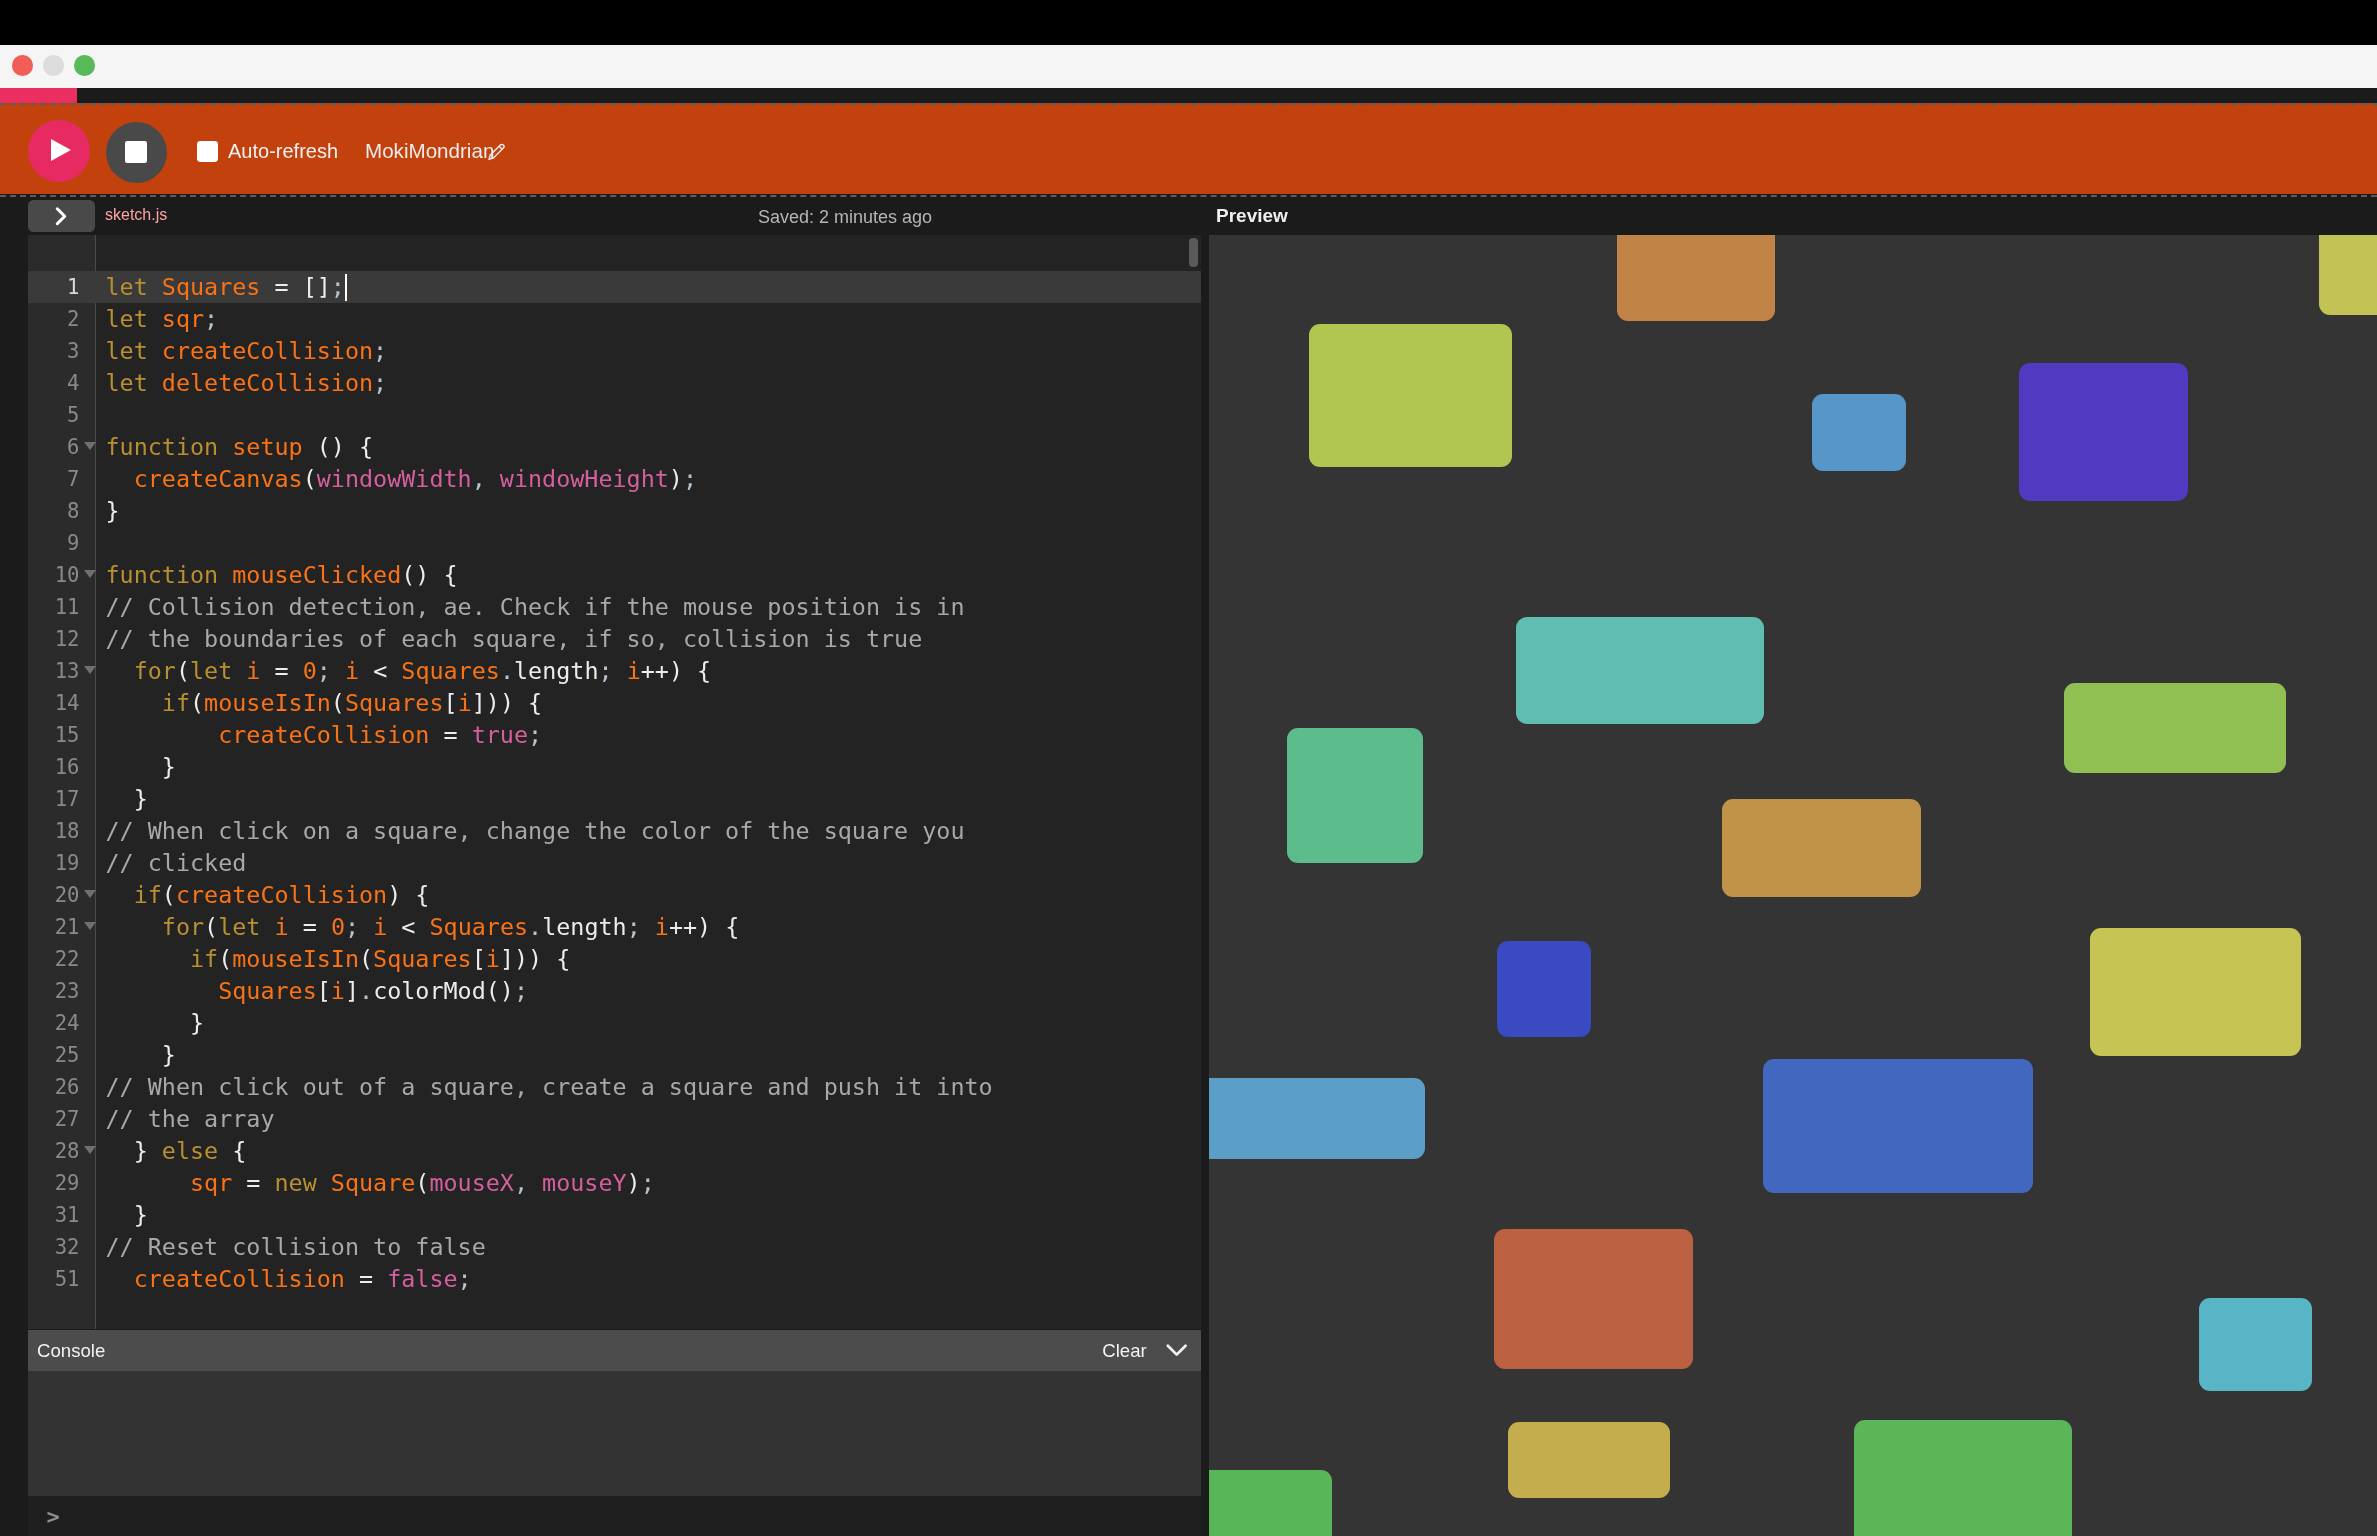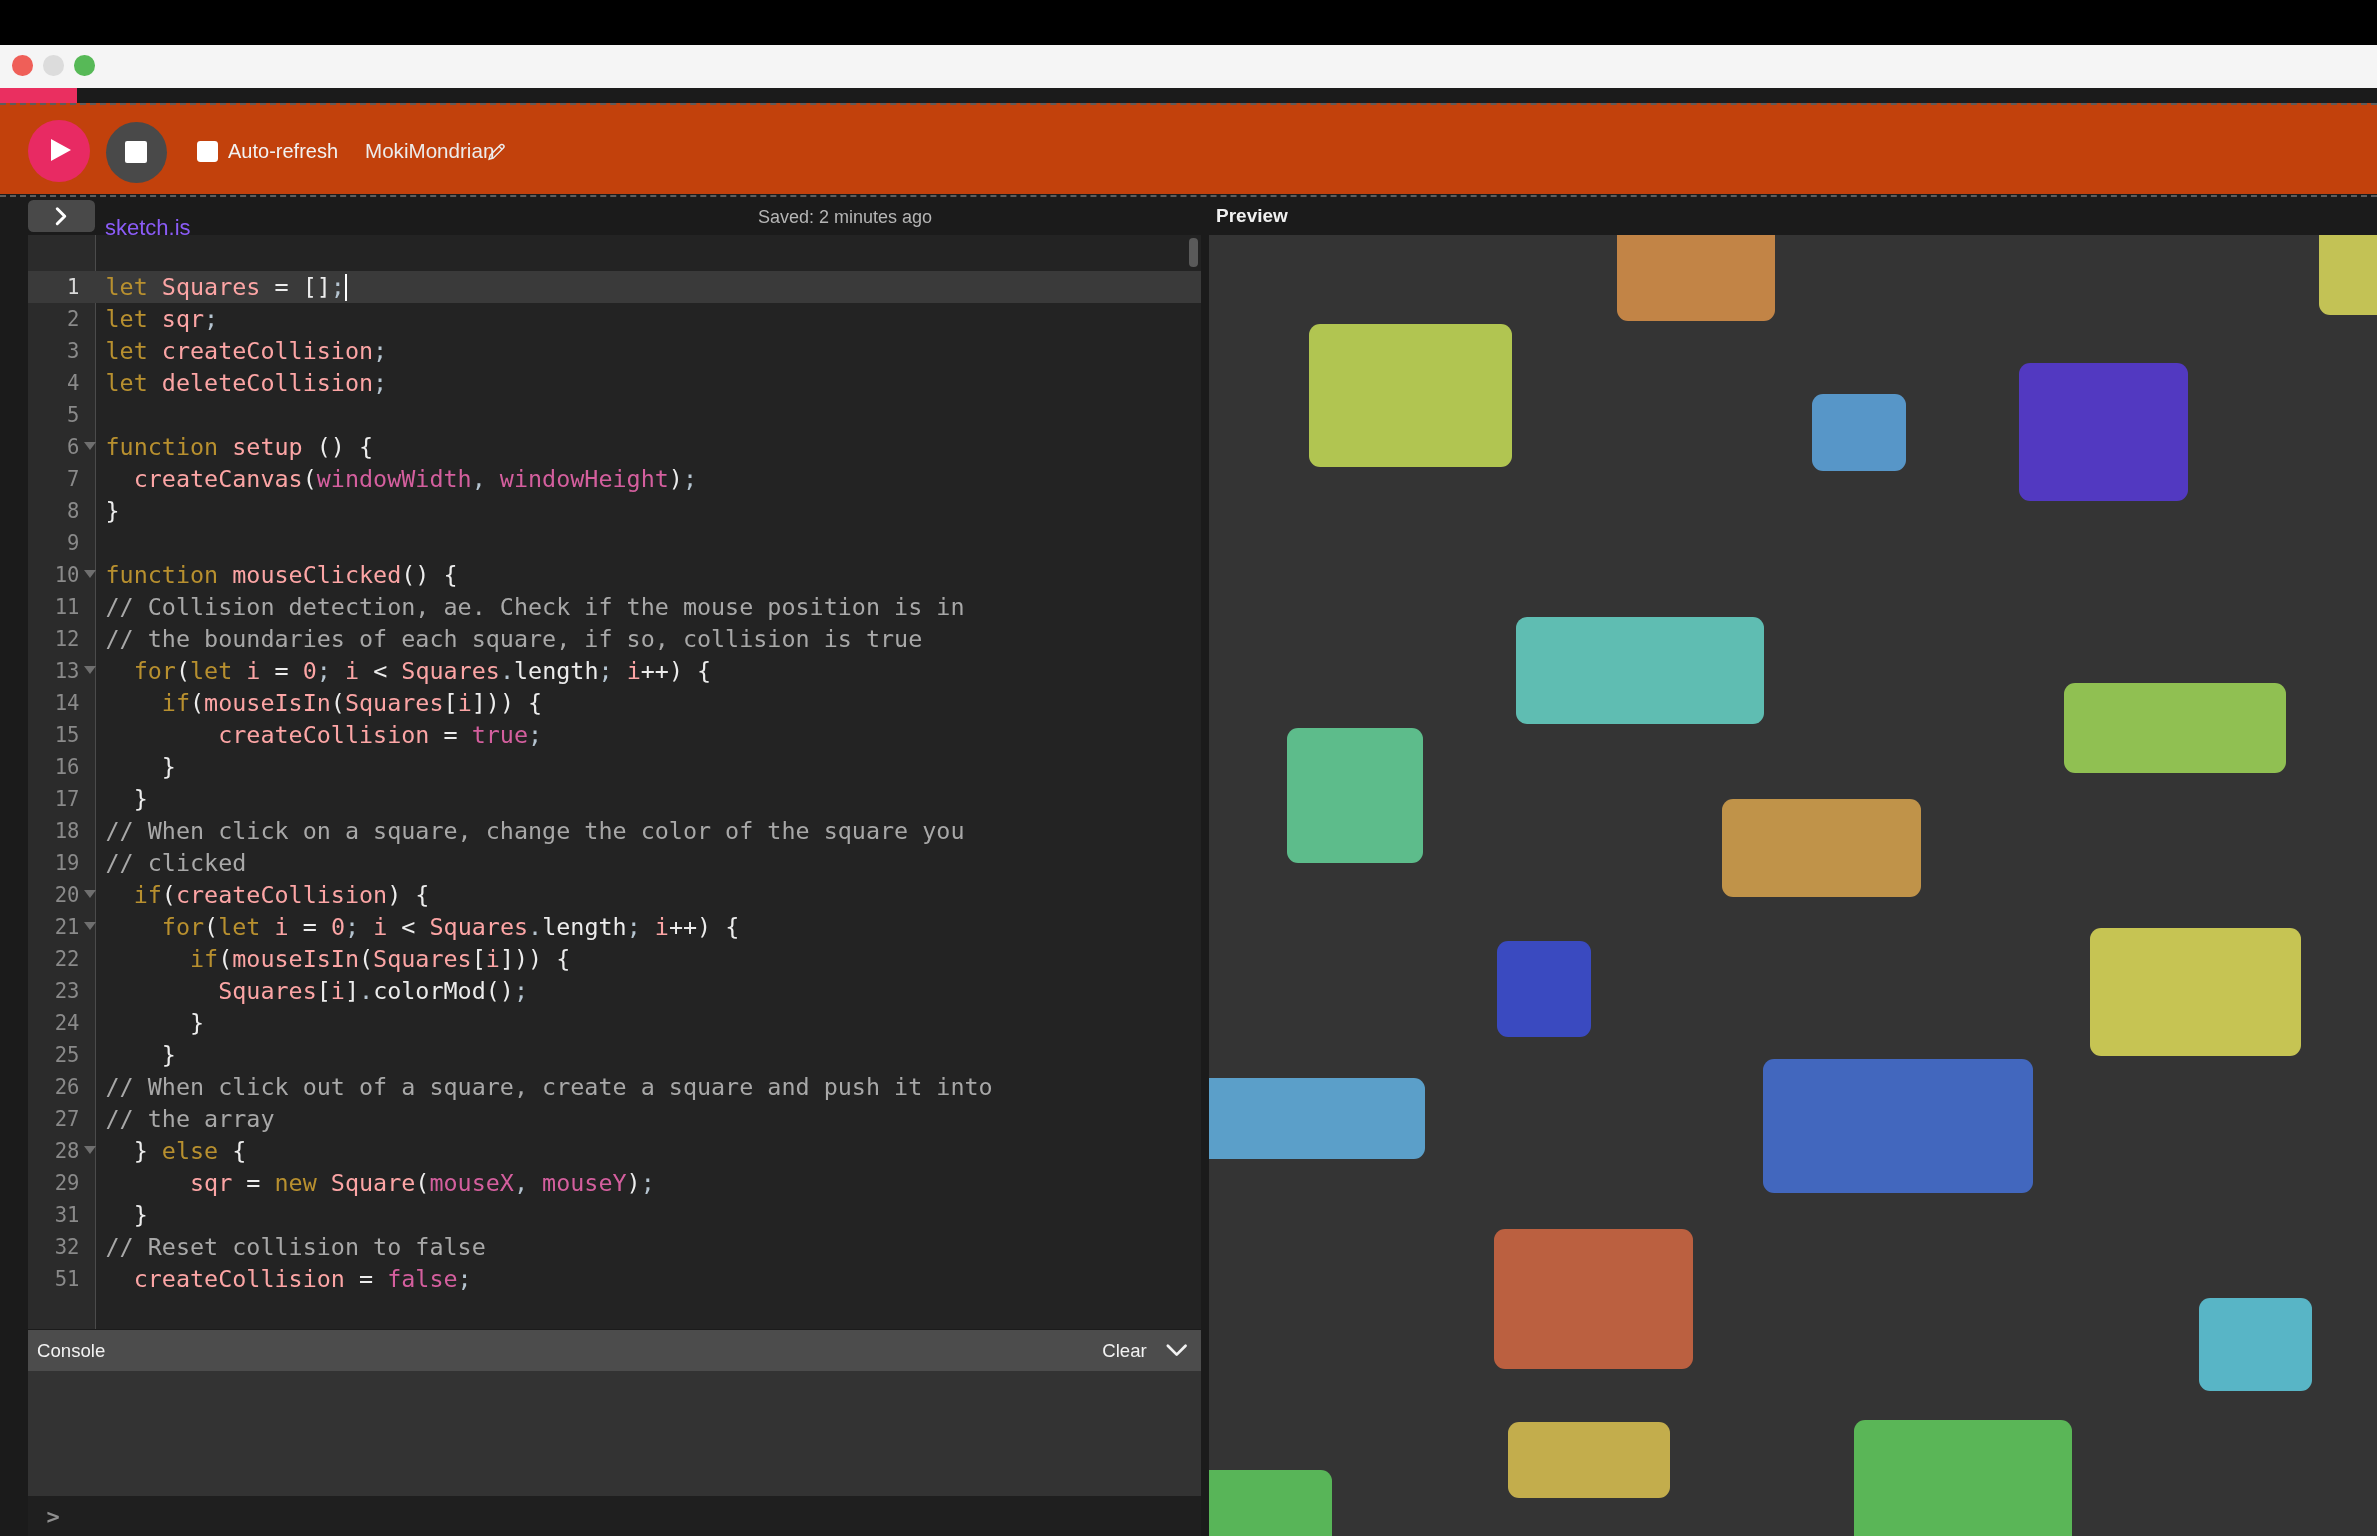--- a/index.html
+++ b/index.html
@@ -47,21 +47,21 @@
   #gear-btn    { left:2289px; top:119px; width:59px; height:59px; border-radius:50%;
                  background:#494949; cursor:pointer; display:flex;
                  align-items:center; justify-content:center; }
 
   
   #tab-row     { left:0; top:195px; width:2377px; height:41px; background:#1b1b1b;
                  border-top:2.1px dashed #5c5c5c; }
   #collapse-btn{ left:27.5px; top:3.4px; width:67px; height:32px; background:#494949;
                  border-radius:5.5px; cursor:pointer; display:flex;
                  align-items:center; justify-content:center; }
-  #tab-sketch  { left:105px; top:18px; font-size:22px; color:#8b5cf6; cursor:pointer; }
+  #tab-sketch  { left:105px; top:9px; font-size:16px; color:#fca5a5; cursor:pointer; }
   #saved-txt   { left:758px; top:9.6px; font-size:18px; color:#b5b5b5; }
   #preview-lbl { left:1216px; top:8.3px; font-size:19px; color:#f0f0f0; font-weight:700; }
   #tab-underline{ left:27.5px; top:39px; width:1173px; height:2.1px; background:#6b6b6b; }
 
   
   #editor      { left:27.5px; top:235px; width:1173px; height:1094px; background:#232323;
                  overflow:hidden; }
   #gutter-bg   { position:absolute; left:0; top:0; width:68px; height:1094px;
                  background:#2b2b2b; border-right:1.4px solid #4b4b4b; }
   #lines       { position:absolute; left:0; top:36px; width:1173px; }
@@ -70,21 +70,21 @@
   .cl.active   { background:#3a3a3a; }
   .ln          { width:52px; text-align:right; font-size:20.6px; color:#8a8a8a;
                  flex:0 0 52px; }
   .cl.active .ln { color:#d9d9d9; }
   .fold        { width:26px; flex:0 0 26px; position:relative; }
   .fold .tri   { position:absolute; left:4.1px; top:-5.5px; width:0; height:0;
                  border-left:6.2px solid transparent; border-right:6.2px solid transparent;
                  border-top:8.3px solid #6f6f6f; }
   .code        { white-space:pre; font-size:23.4px; line-height:32px; }
   .tk-k { color:#b8902f; }  
-  .tk-v { color:#fca5a5; }  
+  .tk-v { color:#f97316; }  
   .tk-p { color:#d45f9e; }  
   .tk-w { color:#ececec; }  
   .tk-c { color:#a8a8a8; }  
   .tk-d { color:#b5c4d0; }  
   #caret       { position:absolute; left:317px; top:39px; width:2.1px; height:27px;
                  background:#fff; }
   #ed-scroll   { position:absolute; right:2.8px; top:2.8px; width:8.3px; height:29px;
                  border-radius:4.1px; background:#5a5a5a; cursor:pointer; }
 
   

